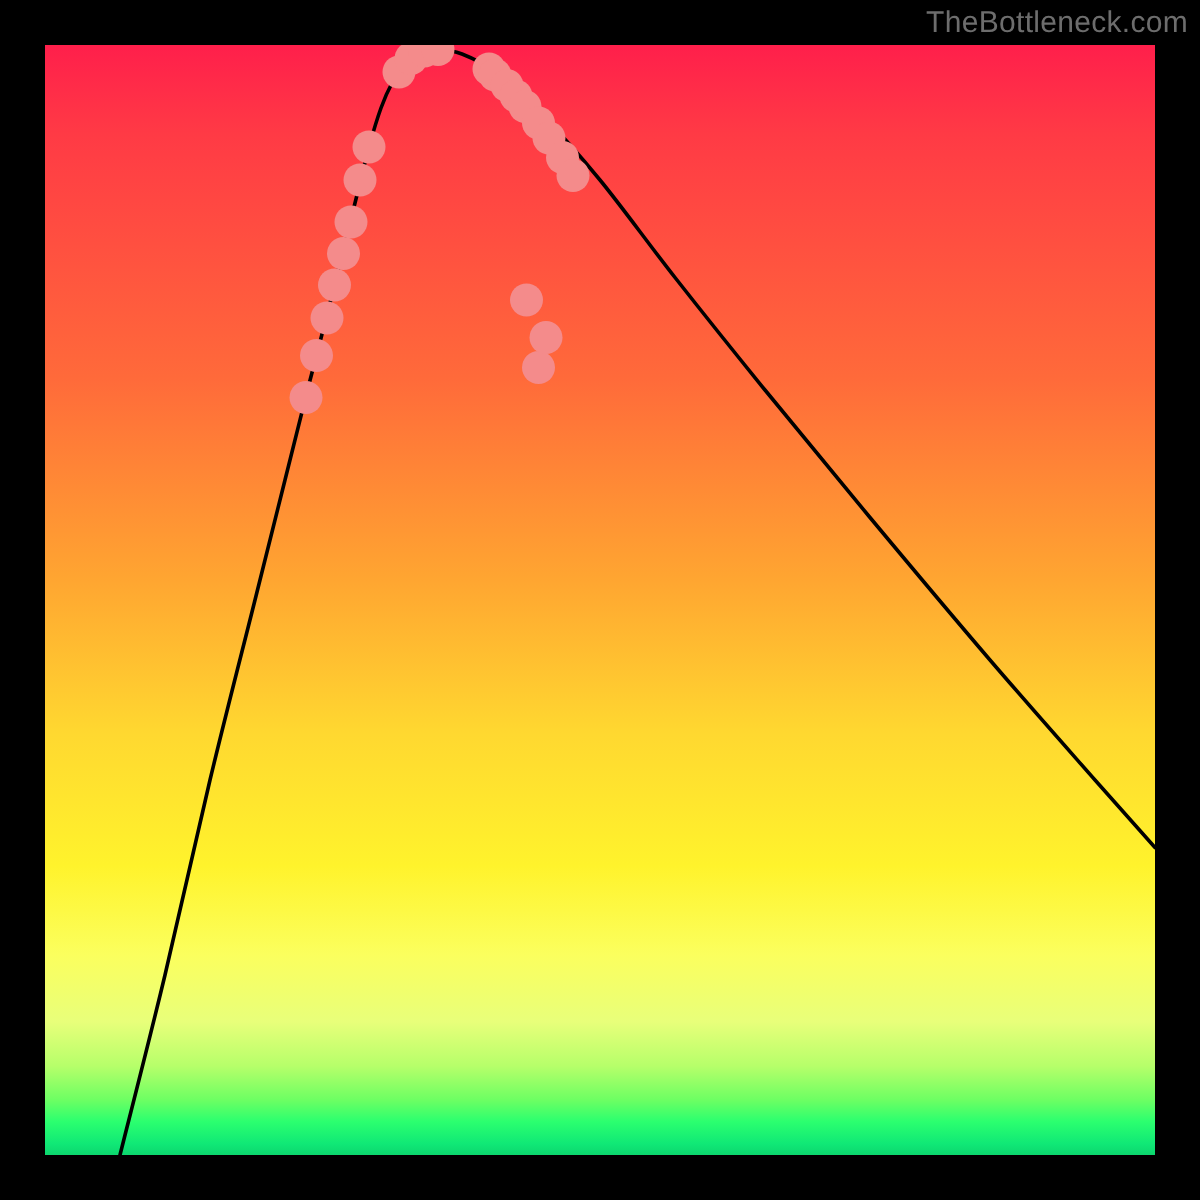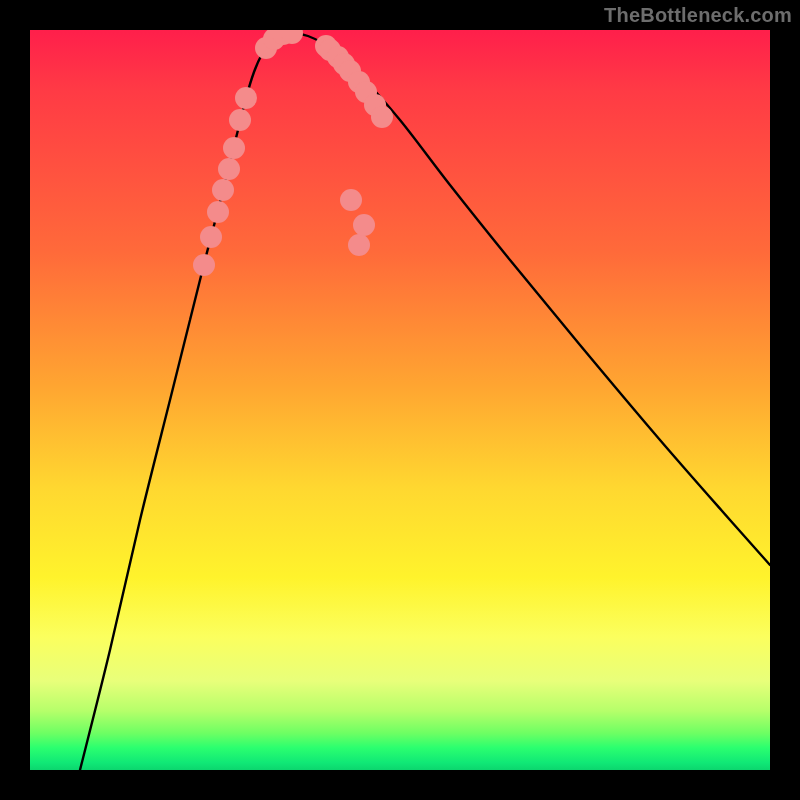--- a/index.html
+++ b/index.html
@@ -41,21 +41,20 @@
     );
   }
   .watermark {
     position: absolute;
     top: 4px;
     right: 8px;
     color: #6d6d6d;
     font-size: 20px;
     letter-spacing: 0.2px;
     user-select: none;
-    font-weight: bold;
   }
   svg.curve {
     position: absolute;
     inset: 0;
   }
 </style>
 </head>
 <body>
 
 <div class="frame">

